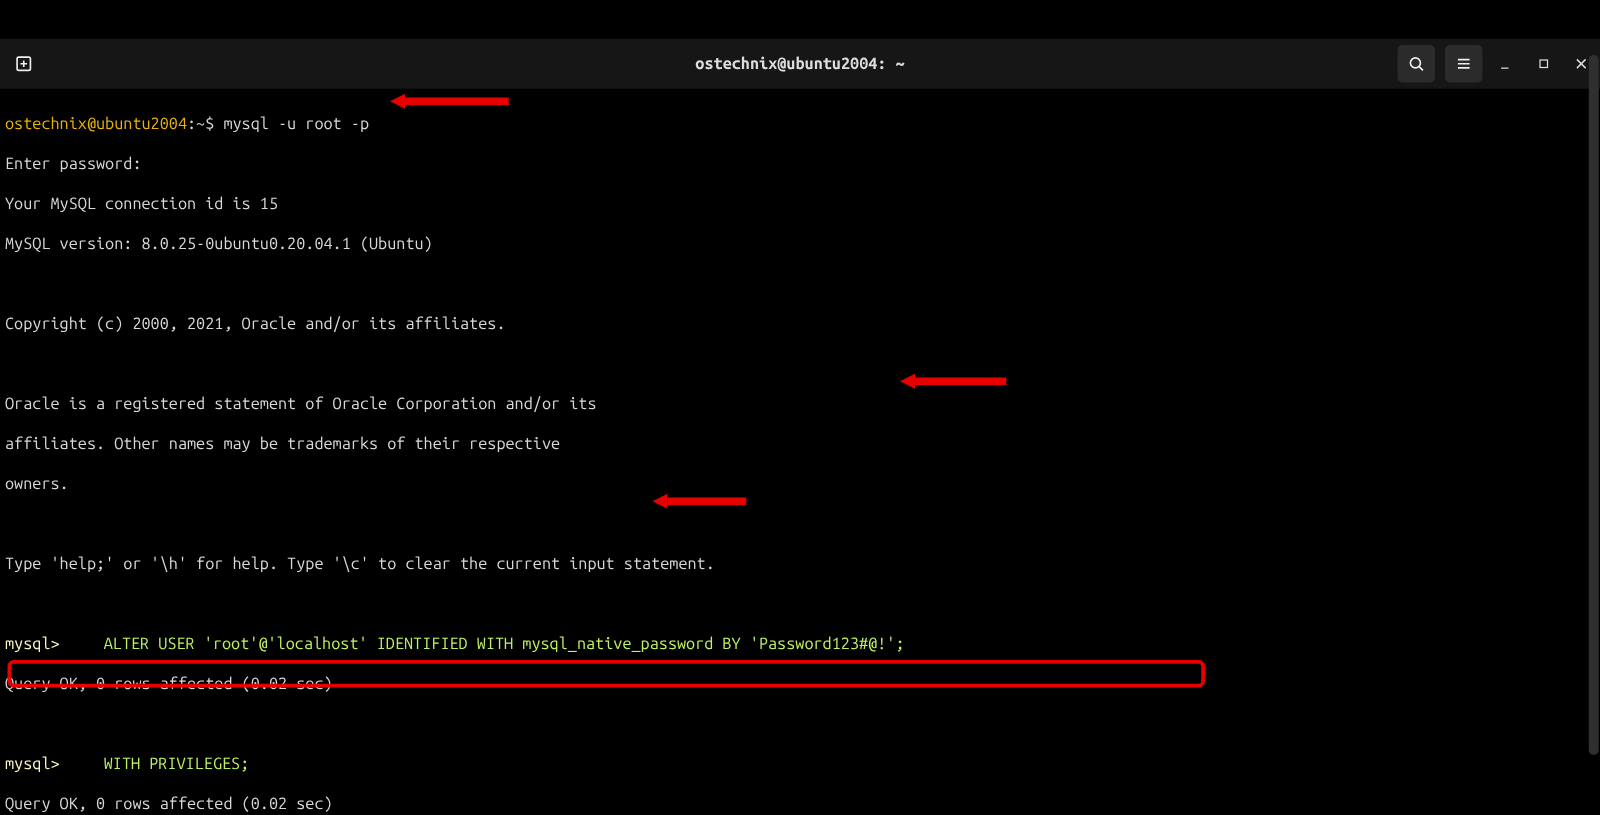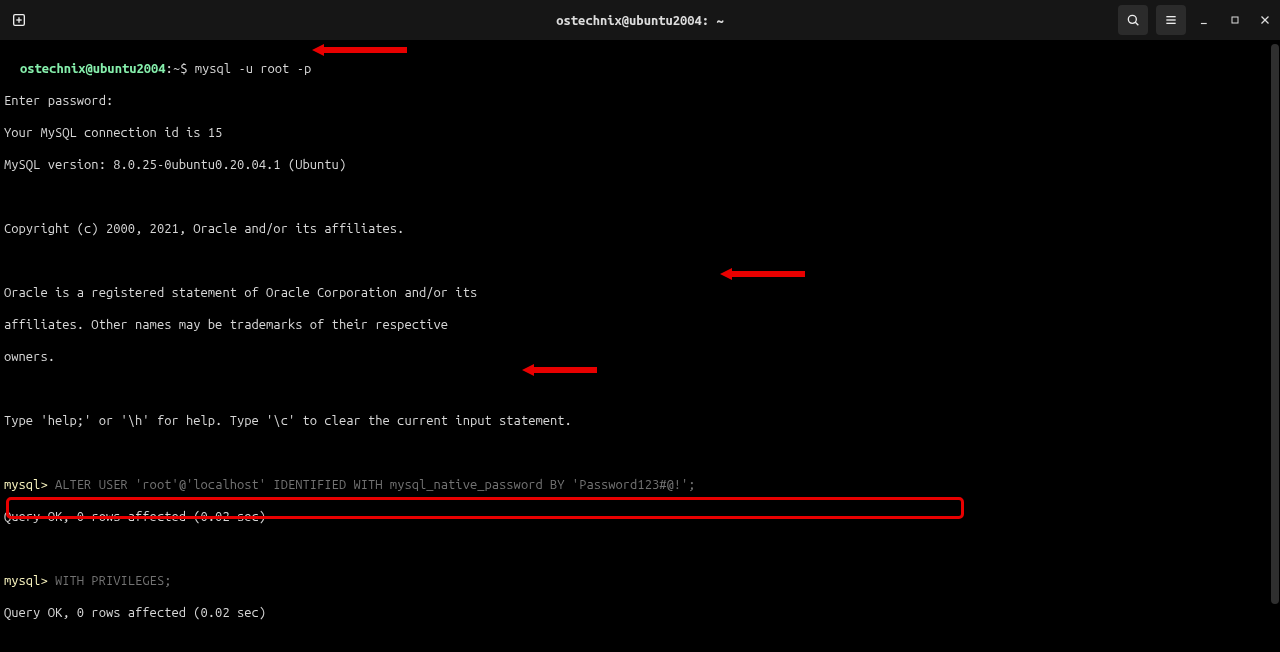--- a/index.html
+++ b/index.html
@@ -14,20 +14,21 @@
       position: relative;
     }
     .titlebar {
       height: 40px;
       background: #161616;
       display: flex;
       align-items: center;
       padding: 0 4px;
       color: #eee;
       position: relative;
+      margin-top: 31px;
     }
     .titlebar .left { display: flex; gap: 6px; align-items: center; }
     .titlebar .title-wrap {
       position: absolute;
       left: 0; right: 0;
       text-align: center;
       font-weight: 600;
       pointer-events: none;
       font-size: 13px;
       color: #ddd;
@@ -44,27 +45,27 @@
     .iconbtn svg { width: 16px; height: 16px; }
     .iconbtn.circle { background: #2b2b2b; }
     .winbtn { width: 22px; height: 22px; display: flex; align-items: center; justify-content: center; color:#ddd; }
     .terminal {
       padding: 4px 4px 0 4px;
       color: #d8d8d8;
       white-space: pre;
       position: relative;
     }
     .line { height: 16px; }
-    .prompt-user { color: #86efac; font-weight: 700; margin-left: 16px; }
+    .prompt-user { color: #eab308; font-weight: 400; }
     .prompt-sep { color: #d8d8d8; }
     .prompt-path { color: #d8d8d8; }
     .mysql-prompt { color: #fef9c3; }
     .plain { color: #d8d8d8; }
     
-    .sql { color: #737373; }
+    .sql { color: #bef264; margin-left: 28px; }
     
     .redarrow {
       position: absolute;
       height: 12px;
     }
     .redarrow .shaft {
       position: absolute;
       top: 3px;
       right: 0;
       height: 6px;

